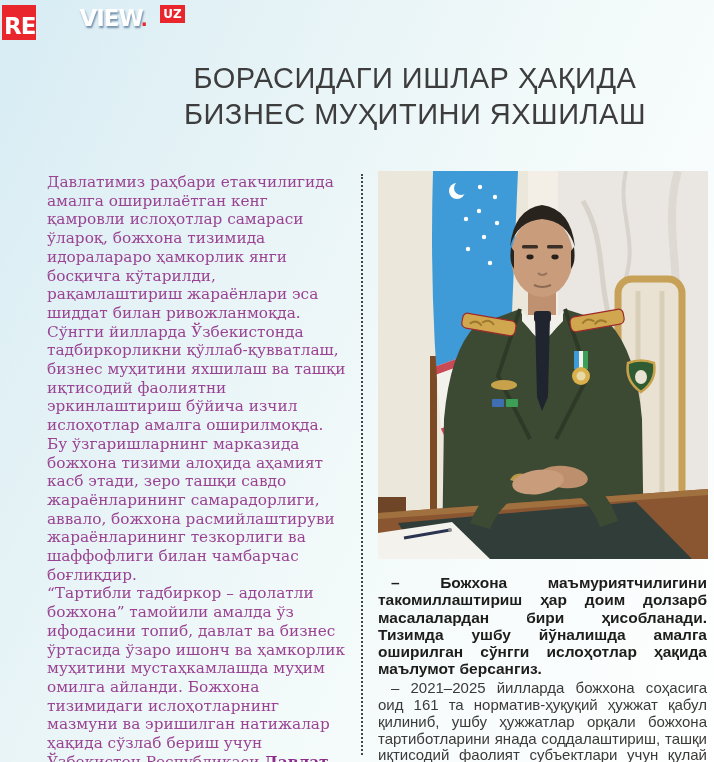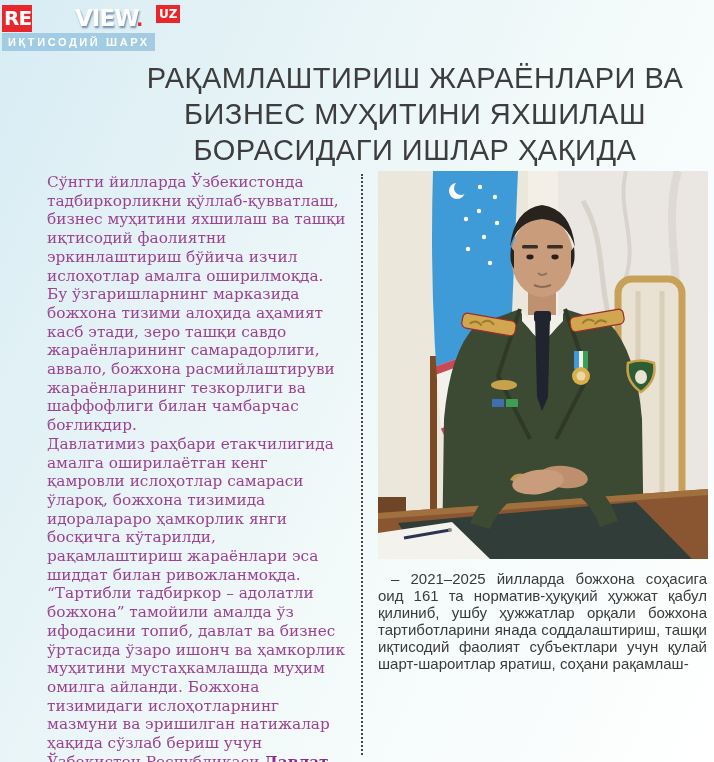--- a/index.html
+++ b/index.html
@@ -7,21 +7,21 @@
     position:relative;
     width:714px;height:762px;
     overflow:hidden;
     background:linear-gradient(115deg,#d7ecf4 0%,#e6f3f6 28%,#f3fafa 58%,#ffffff 100%);
     font-family:"Liberation Sans",sans-serif;
   }
 
   
   .logo{position:absolute;top:5px;left:2px;}
   .logo-row{display:flex;align-items:flex-start;}
-  .logo-re{background:#e8262c;color:#fff;font-weight:800;font-size:20px;line-height:27px;padding:0 1px 0 2px;font-family:"DejaVu Sans",sans-serif;letter-spacing:-1px;}
+  .logo-re{background:#e8262c;color:#fff;font-weight:800;font-size:23px;line-height:27px;padding:8px 1px 0 2px;font-family:"DejaVu Sans",sans-serif;letter-spacing:-1px;}
   .logo-view{color:#fff;font-weight:800;font-size:23px;line-height:27px;letter-spacing:-1px;font-family:"DejaVu Sans",sans-serif;text-shadow:1px 2px 2px rgba(25,60,110,.55);padding-left:43px;}
   .logo-dot{color:#e8262c;font-weight:800;font-size:23px;line-height:27px;margin-left:-2px;}
   .logo-uz{background:#e8262c;color:#fff;font-weight:700;font-size:12px;line-height:12px;padding:3px 3px;margin-left:13px;font-family:"DejaVu Sans",sans-serif;}
   .logo-tagline{margin-top:1px;background:rgba(148,195,222,.8);color:#fff;font-size:11px;line-height:13px;letter-spacing:2.6px;padding:3px 5px 2px 6px;font-weight:600;width:max-content;}
 
   .title{
     position:absolute;top:0;left:132px;width:578px;margin:0;
     text-align:center;font-family:"DejaVu Sans",sans-serif;
     font-size:46px;line-height:54px;font-weight:800;color:#953a96;letter-spacing:-1px;
   }
@@ -63,33 +63,31 @@
 
 <div class="page">
 
   <div class="logo">
     <div class="logo-row">
       <span class="logo-re">RE</span>
       <span class="logo-view">VIEW</span>
       <span class="logo-dot">.</span>
       <span class="logo-uz">UZ</span>
     </div>
-    <div class="logo-tagline">ИҚТИСОДИЙ ШАРХ</div>
   </div>
 
 
   <div class="subtitle">
-    <div>РАҚАМЛАШТИРИШ ЖАРАЁНЛАРИ ВА</div>
+    <div>БОРАСИДАГИ ИШЛАР ҲАҚИДА</div>
     <div>БИЗНЕС МУҲИТИНИ ЯХШИЛАШ</div>
-    <div>БОРАСИДАГИ ИШЛАР ҲАҚИДА</div>
   </div>
 
   <section class="col-left">
+    <p>Давлатимиз раҳбари етакчилигида амалга оширилаётган кенг қамровли ислоҳотлар самараси ўлароқ, божхона тизимида идоралараро ҳамкорлик янги босқичга кўтарилди, рақамлаштириш жараёнлари эса шиддат билан ривожланмоқда.</p>
     <p>Сўнгги йилларда Ўзбекистонда тадбиркорликни қўллаб-қувватлаш, бизнес муҳитини яхшилаш ва ташқи иқтисодий фаолиятни эркинлаштириш бўйича изчил ислоҳотлар амалга оширилмоқда. Бу ўзгаришларнинг марказида божхона тизими алоҳида аҳамият касб этади, зеро ташқи савдо жараёнларининг самарадорлиги, аввало, божхона расмийлаштируви жараёнларининг тезкорлиги ва шаффофлиги билан чамбарчас боғлиқдир.</p>
-    <p>Давлатимиз раҳбари етакчилигида амалга оширилаётган кенг қамровли ислоҳотлар самараси ўлароқ, божхона тизимида идоралараро ҳамкорлик янги босқичга кўтарилди, рақамлаштириш жараёнлари эса шиддат билан ривожланмоқда.</p>
     <p><span>“Тартибли тадбиркор – адолатли божхона” тамойили амалда ўз ифодасини топиб, давлат ва бизнес ўртасида ўзаро ишонч ва ҳамкорлик муҳитини мустаҳкамлашда муҳим омилга айланди. Божхона тизимидаги ислоҳотларнинг мазмуни ва эришилган натижалар ҳақида сўзлаб бериш учун Ўзбекистон Республикаси </span><strong class="name">Давлат божхона қўмитаси раиси Акмалхўжа Мавлонов</strong></p>
   </section>
 
   <div class="separator"></div>
 
   <figure class="photo">
     <svg viewBox="0 0 330 388" width="330" height="388" preserveAspectRatio="none">
       <defs>
         <clipPath id="flagclip">
           <path d="M55 0 L140 0 L133 165 Q122 258 89 312 L63 258 Q51 130 55 0 Z"></path>
@@ -193,16 +191,17 @@
 
       <g>
         <path d="M0 362 L74 351 L112 388 L0 388 Z" fill="#f4f2ec"></path>
         <line x1="26" y1="367" x2="72" y2="359" stroke="#2a3350" stroke-width="3"></line>
         <circle cx="72" cy="359" r="2" fill="#888"></circle>
       </g>
     </svg>
   </figure>
 
   <section class="col-right-text">
+    <p class="question">– Божхона маъмуриятчилигини такомиллаштириш ҳар доим долзарб масалалардан бири ҳисобланади. Тизимда ушбу йўналишда амалга оширилган сўнгги ислоҳотлар ҳақида маълумот берсангиз.</p>
     <p class="answer">– 2021–2025 йилларда божхона соҳасига оид 161 та норматив-ҳуқуқий ҳужжат қабул қилиниб, ушбу ҳужжатлар орқали божхона тартиботларини янада соддалаштириш, ташқи иқтисодий фаолият субъектлари учун қулай шарт-шароитлар яратиш, соҳани рақамлаш-</p>
   </section>
 
 </div>
 
 </body></html>

